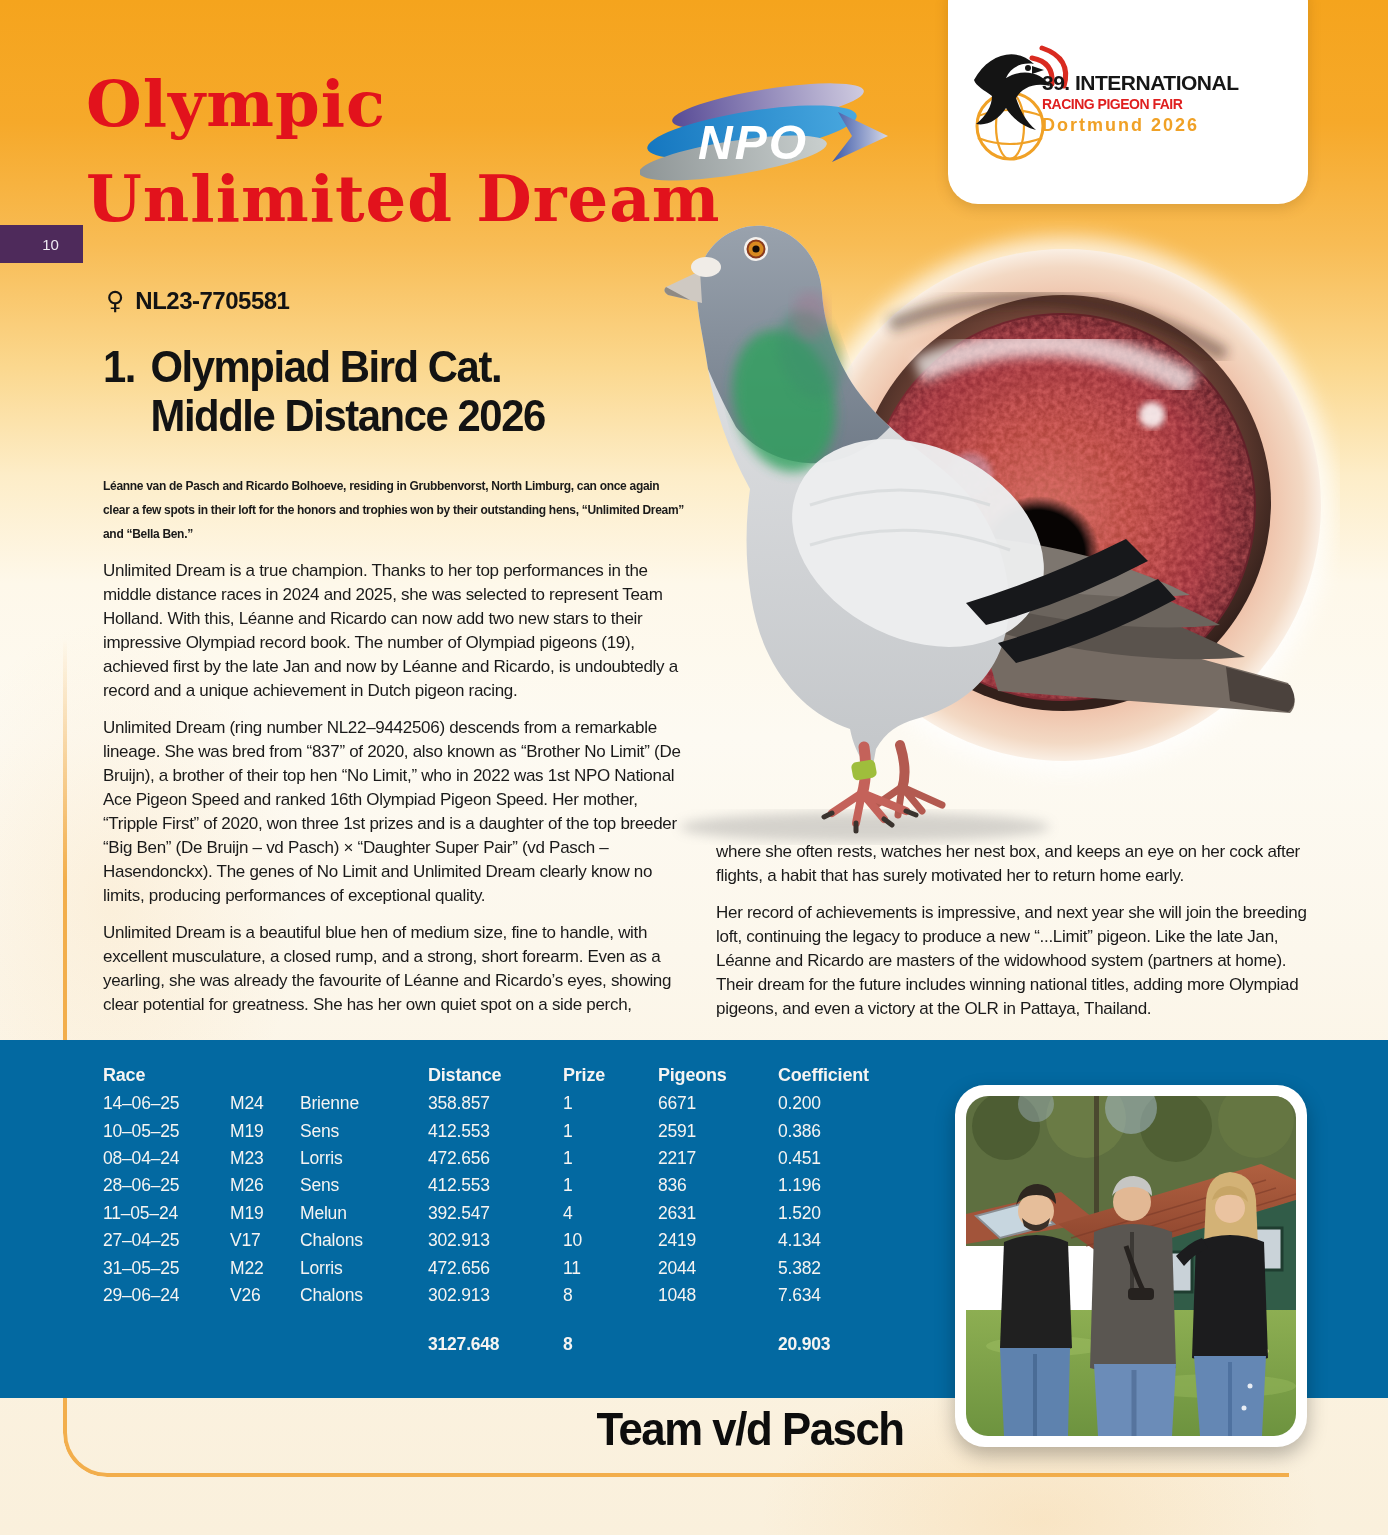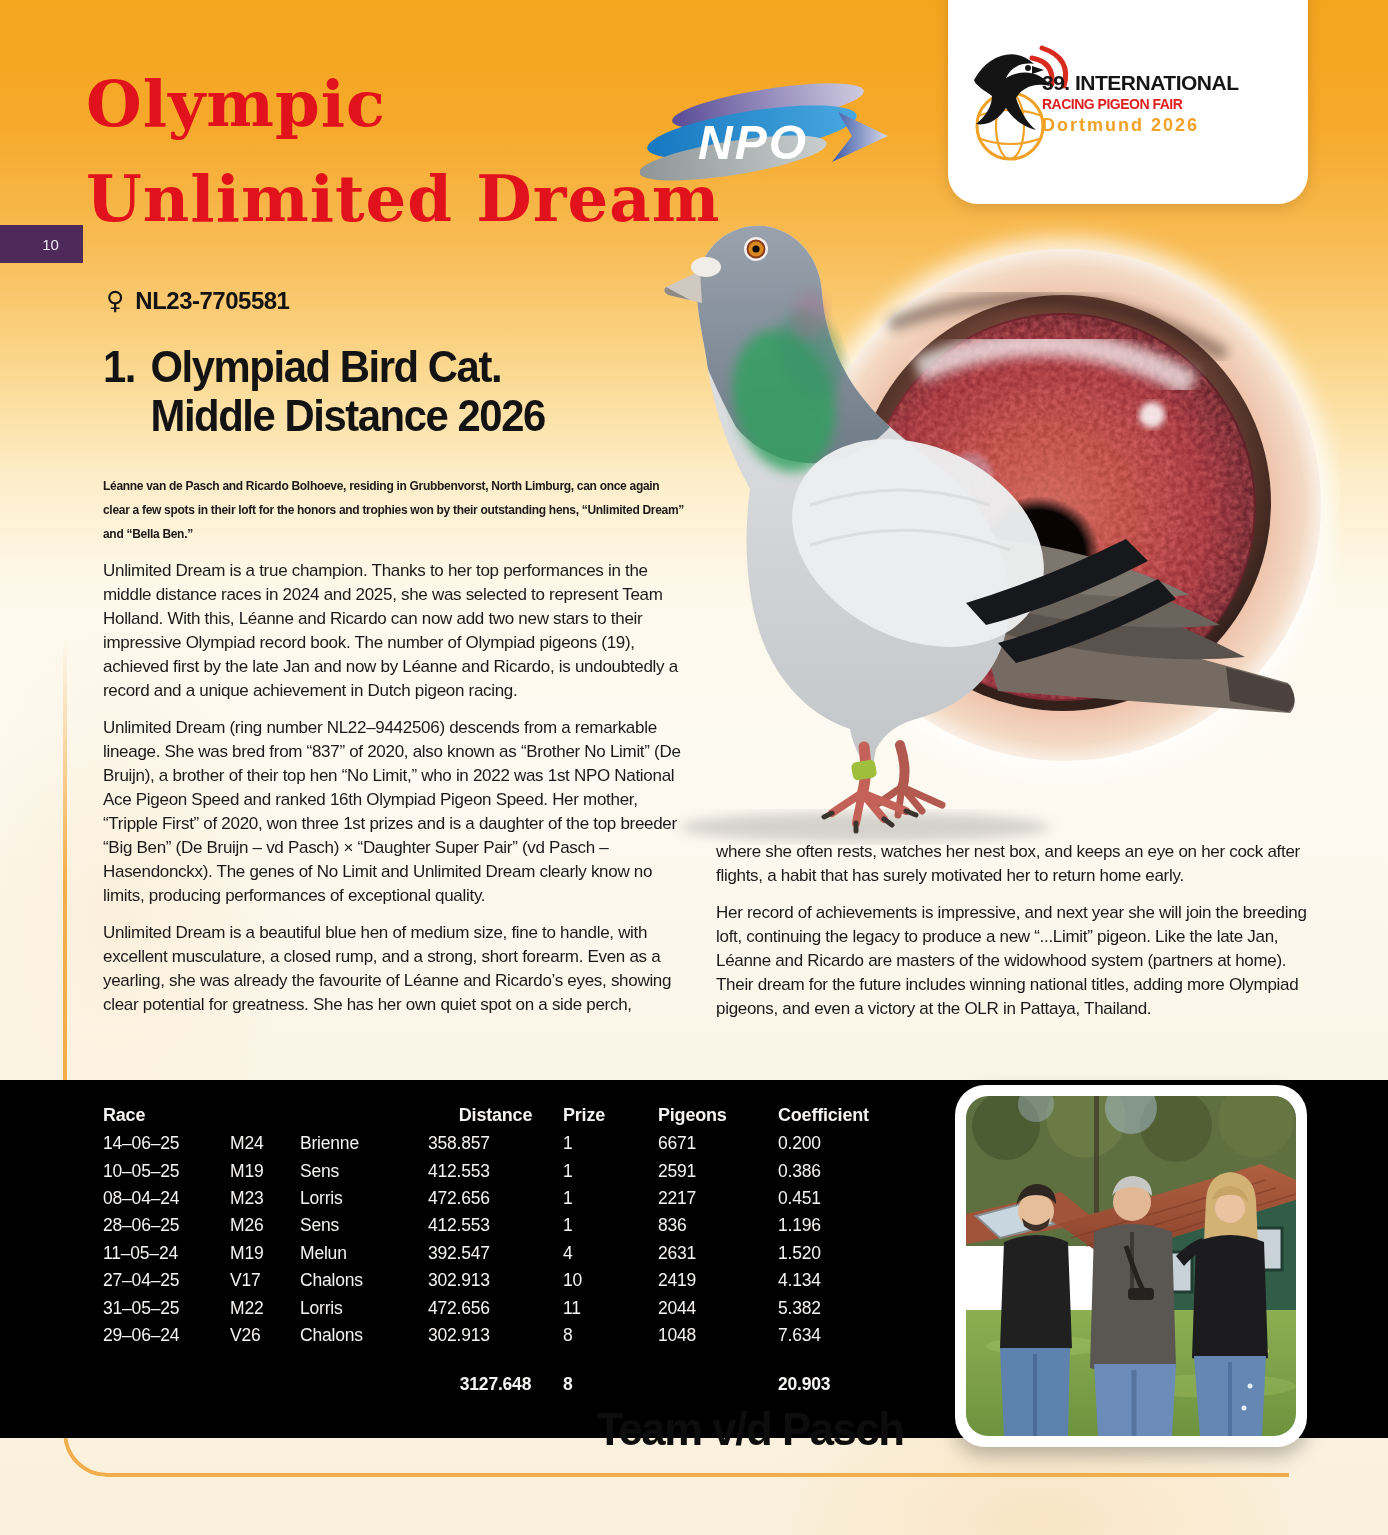--- a/index.html
+++ b/index.html
@@ -34,27 +34,27 @@
   .heading .num{width:50px;}
   
   .col{position:absolute;color:#1A1A1A;font-size:17px;line-height:24px;letter-spacing:-0.3px;z-index:1;}
   .col p{margin:0 0 13px 0;}
   .col-left{left:103px;top:474px;width:583px;}
   .col-right{left:716px;top:840px;width:592px;}
   .lead{font-weight:bold;font-size:12px;}
   
   .pigeon-wrap{position:absolute;left:660px;top:205px;width:680px;height:650px;z-index:2;pointer-events:none;}
   
-  .band{position:absolute;left:0;top:1080px;width:1388px;height:358px;background:#000000;z-index:5;}
+  .band{position:absolute;left:0;top:1040px;width:1388px;height:358px;background:#0369a1;z-index:5;}
   .race-table{position:absolute;left:103px;top:20px;width:806px;color:#F6F4F2;}
   .trow{display:grid;grid-template-columns:127px 70px 128px 135px 95px 120px 1fr;height:27.4px;align-items:center;
     font-size:17.5px;letter-spacing:-0.2px;}
   .trow.head{font-weight:bold;font-size:18px;height:30px;}
   .trow.totals{font-weight:bold;margin-top:22px;}
-  .c4{grid-column:4;text-align:center;} .c5{grid-column:5;} .c6{grid-column:6;} .c7{grid-column:7;}
+  .c4{grid-column:4;} .c5{grid-column:5;} .c6{grid-column:6;} .c7{grid-column:7;}
   
   .photo-card{position:absolute;left:955px;top:1085px;width:352px;height:362px;background:#fff;border-radius:30px;
     box-shadow:0 8px 20px rgba(0,0,0,.28);z-index:6;box-sizing:border-box;padding:11px;}
   .photo-clip{width:330px;height:340px;border-radius:22px;overflow:hidden;}
   .team-caption{position:absolute;left:420px;top:1402px;width:660px;text-align:center;z-index:6;
     font-size:46px;font-weight:bold;color:#0D0D0D;letter-spacing:-1.5px;transform:scaleX(.95);}
   
   .corner-line{position:absolute;left:63px;top:640px;width:1222px;height:833px;z-index:4;pointer-events:none;
     border-left:4px solid #F2AE4C;border-bottom:4px solid #F2AE4C;border-bottom-left-radius:44px;
     -webkit-mask-image:linear-gradient(to bottom,transparent 0,#000 240px);

